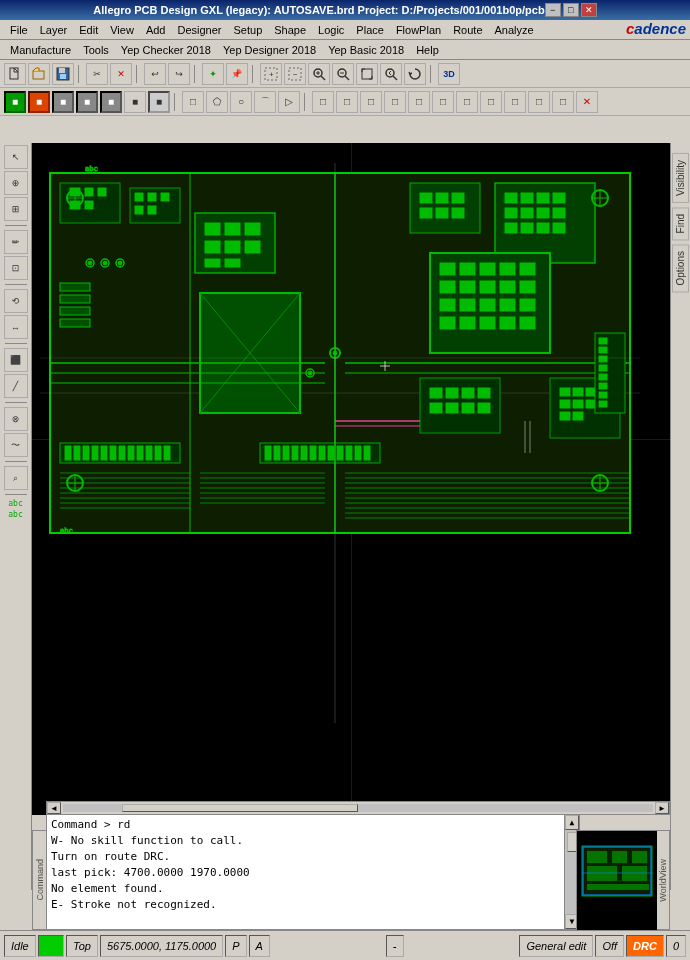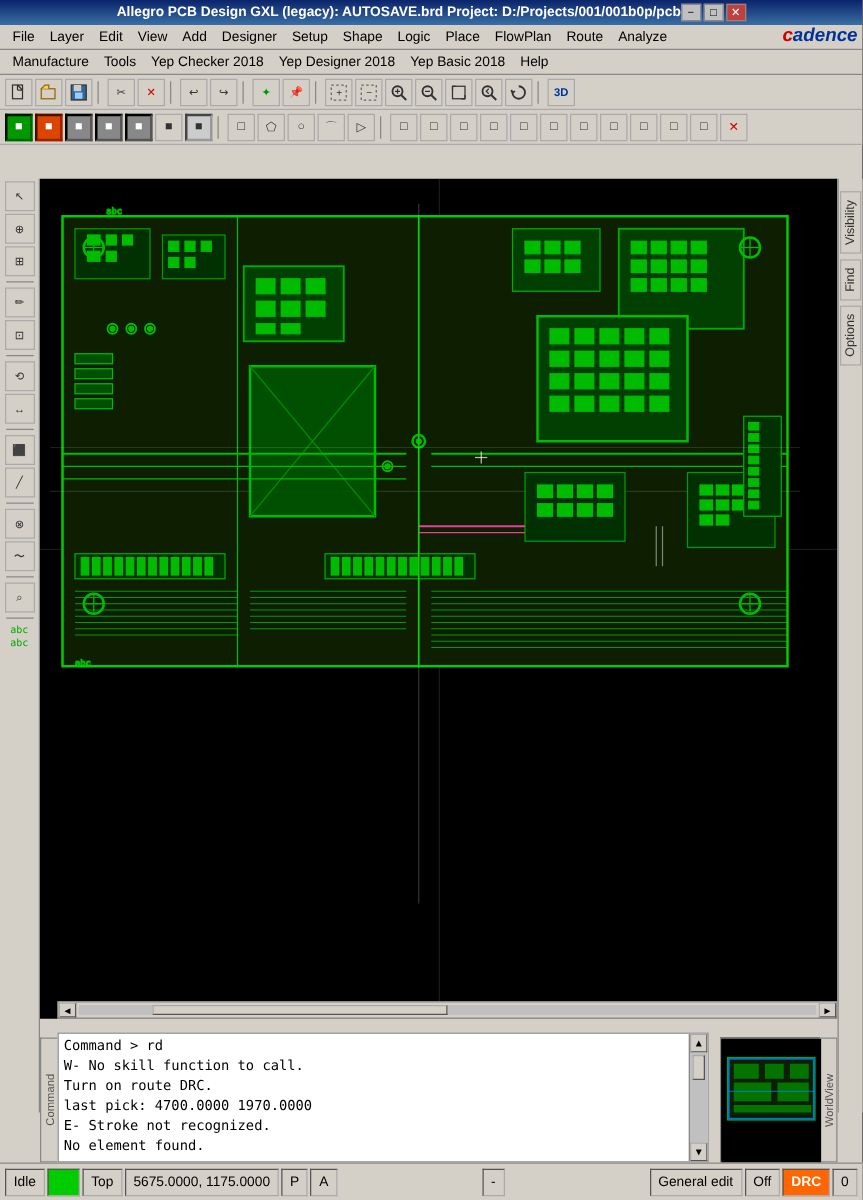--- a/index.html
+++ b/index.html
@@ -235,20 +235,21 @@
       position: absolute;
       bottom: 0; left: 0; right: 0;
       height: 30px;
       background: #d4d0c8;
       border-top: 1px solid #888;
       display: flex;
       align-items: center;
       padding: 0 4px;
       gap: 2px;
       font-size: 11px;
+      font-style: italic;
     }
     .status-segment {
       padding: 2px 6px;
       border: 1px inset #aaa;
       background: #d4d0c8;
       white-space: nowrap;
       height: 22px;
       display: flex;
       align-items: center;
     }
@@ -701,28 +702,28 @@
 <div id="right-panel">
   <div class="rp-tab">Visibility</div>
   <div class="rp-tab">Find</div>
   <div class="rp-tab">Options</div>
 </div>
 
 <div id="cmd-side-label">
   <span>Command</span>
 </div>
 
-<div id="cmd-area" style="position:absolute; left:46px; bottom:30px; right:123px; height:104px; background:#fff; border:1px solid #888; font-size:11px; font-family:monospace;">
+<div id="cmd-area" style="position:absolute; left:46px; bottom:30px; right:110px; height:116px; background:#fff; border:1px solid #888; font-size:11px; font-family:monospace;">
   <div id="cmd-content">
     <div class="cmd-line">Command &gt; rd</div>
     <div class="cmd-line">W- No skill function to call.</div>
     <div class="cmd-line">Turn on route DRC.</div>
     <div class="cmd-line">last pick:  4700.0000 1970.0000</div>
+    <div class="cmd-line">No element found.</div>
     <div class="cmd-line">E- Stroke not recognized.</div>
-    <div class="cmd-line">No element found.</div>
 
   </div>
   <div id="cmd-scroll">
     <div class="sb-up">▲</div>
     <div class="sb-track">
       <div class="sb-thumb"></div>
     </div>
     <div class="sb-dn">▼</div>
   </div>
 </div>

